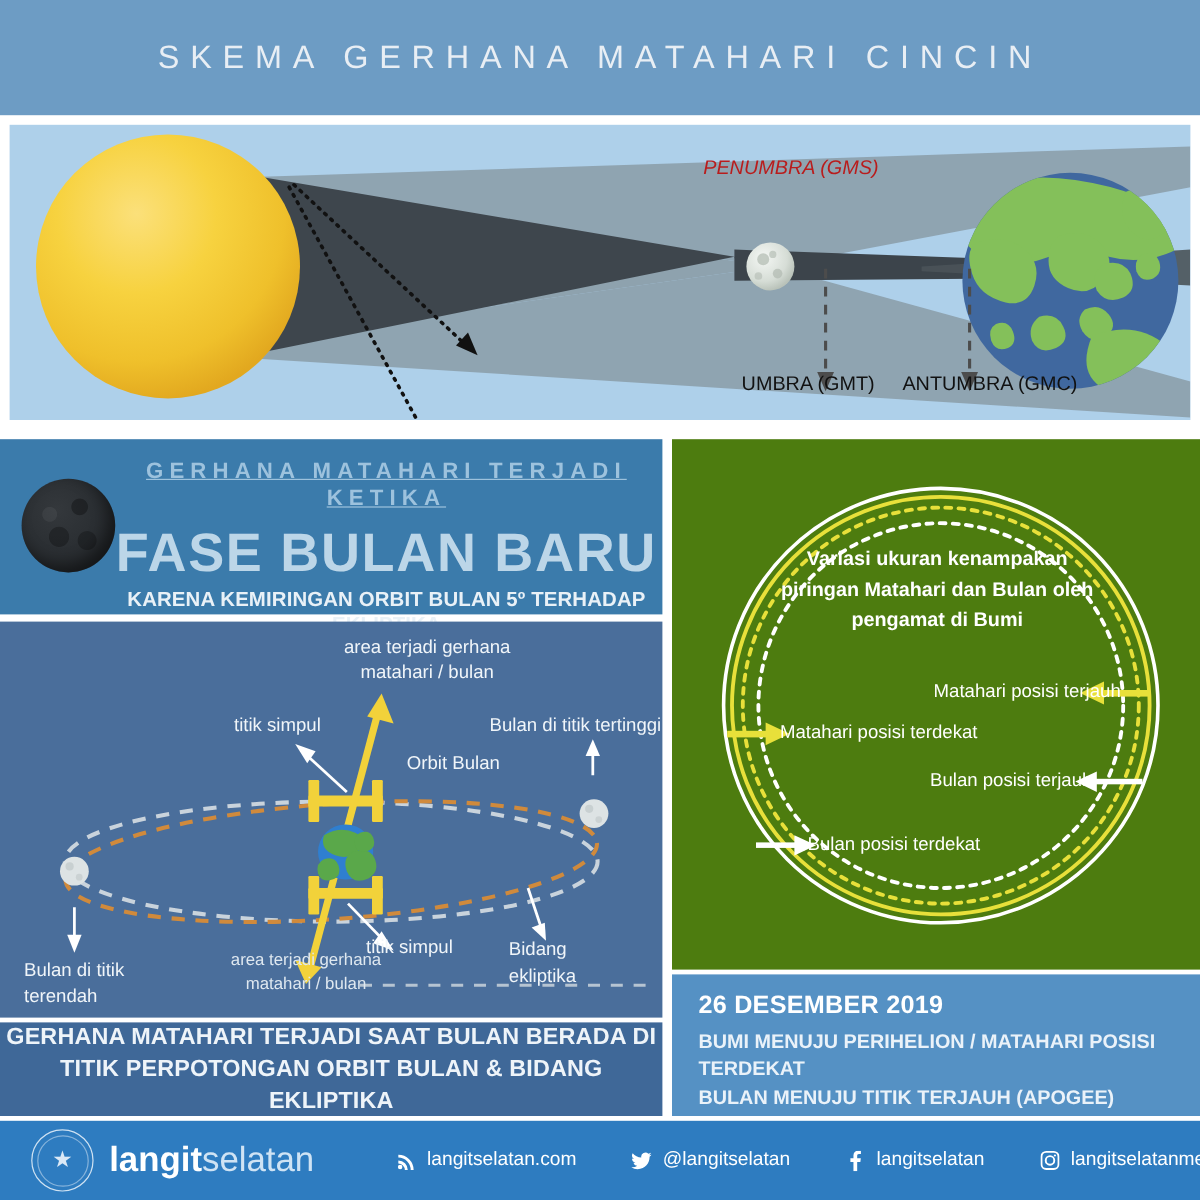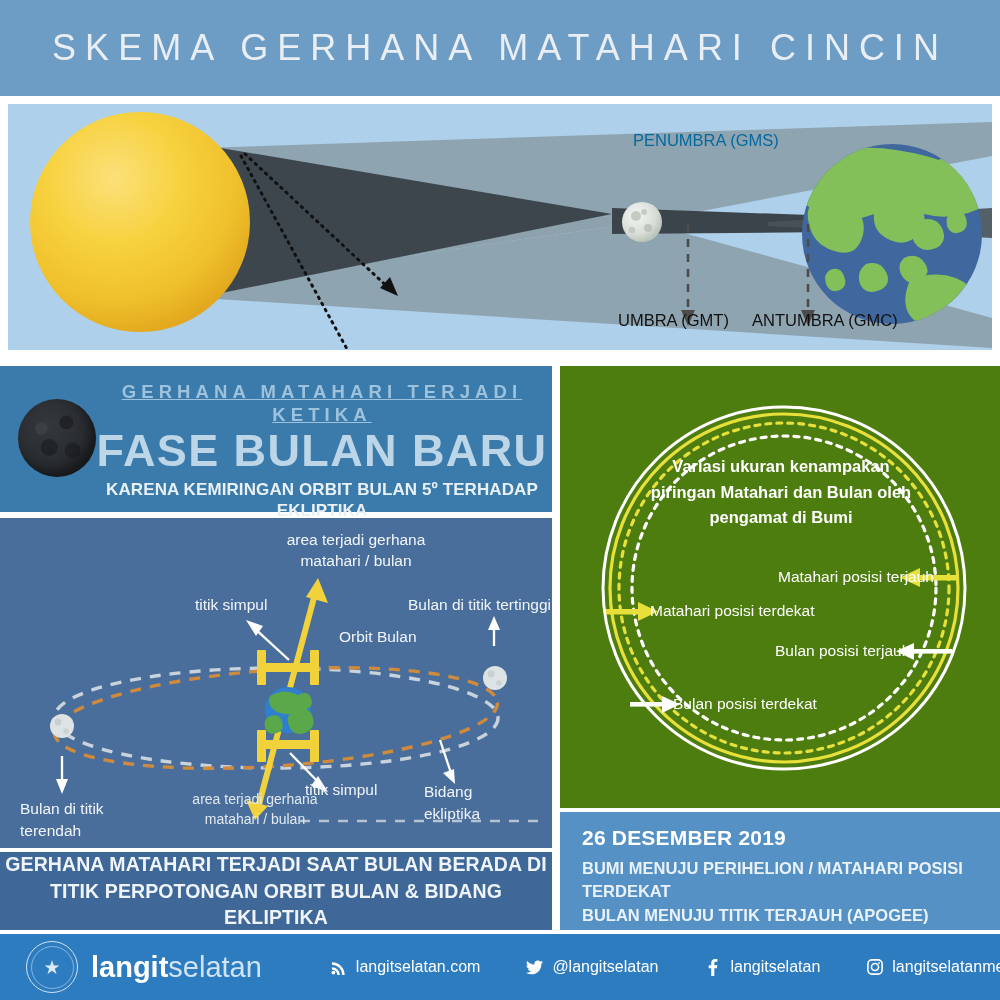--- a/index.html
+++ b/index.html
@@ -4,21 +4,21 @@
 <style>
   html,body{margin:0;padding:0;background:#ffffff;}
   body{width:1000px;height:1000px;overflow:hidden;
        font-family:"Liberation Sans","DejaVu Sans",sans-serif;}
 
   .page{position:relative;width:1000px;height:1000px;background:#ffffff;}
 
   
   .header{position:absolute;left:0;top:0;width:1000px;height:96px;
           background:#6d9cc4;display:flex;align-items:center;justify-content:center;}
-  .header-title{color:#e8eef4;font-size:36px;letter-spacing:9px;font-weight:400;
+  .header-title{color:#e8eef4;font-size:27px;letter-spacing:9px;font-weight:400;
                 white-space:nowrap;font-family:"Liberation Sans",sans-serif;}
 
   
   .diagram{position:absolute;left:8px;top:104px;width:984px;height:246px;
            background:#aed0ea;overflow:hidden;}
   .diagram svg{display:block;}
 
   
   .phase-panel{position:absolute;left:0px;top:366px;width:552px;height:146px;
                background:#3b7bab;}
@@ -27,21 +27,21 @@
               box-shadow:inset -6px -6px 12px rgba(0,0,0,.45);}
   .phase-moon::after{content:"";position:absolute;inset:0;border-radius:50%;
               background:
                 radial-gradient(circle at 62% 30%, rgba(0,0,0,.30) 0 9%, transparent 10%),
                 radial-gradient(circle at 40% 62%, rgba(0,0,0,.26) 0 12%, transparent 13%),
                 radial-gradient(circle at 70% 66%, rgba(0,0,0,.24) 0 10%, transparent 11%),
                 radial-gradient(circle at 30% 38%, rgba(255,255,255,.05) 0 8%, transparent 9%);}
   .phase-text{position:absolute;left:96px;top:14px;width:452px;text-align:center;}
   .pt1{color:#9dc2dd;font-size:18.5px;letter-spacing:5.1px;font-weight:700;line-height:1.25;text-decoration:underline;}
   .pt2{color:#bcd6e8;font-size:45px;letter-spacing:1.4px;font-weight:700;line-height:1.05;
-       margin-top:1px;}
+       margin-top:11px;}
   .pt3{color:#9dc2dd;font-size:16.5px;letter-spacing:3.3px;font-weight:700;line-height:1.3;
        margin-top:2px;}
   .pt4{color:#e9f1f7;font-size:17px;letter-spacing:.1px;font-weight:700;line-height:1.25;
        margin-top:4px;}
 
   
   .orbit-panel{position:absolute;left:0px;top:518px;width:552px;height:330px;
                background:#4a6e9b;overflow:hidden;}
   .orbit-panel svg{display:block;}
 
@@ -167,21 +167,21 @@
         <path d="M680 120 L680 210"></path>
       </g>
       <polygon points="680,222 673,206 687,206" fill="#4c4c4c"></polygon>
 
       <g stroke="#4c4c4c" stroke-width="2.6" stroke-dasharray="8 7" fill="none">
         <path d="M800 120 L800 210"></path>
       </g>
       <polygon points="800,222 793,206 807,206" fill="#4c4c4c"></polygon>
     </svg>
 
-    <div style="position:absolute;left:625px;top:27px;color:#0369a1;font-size:16.5px;">PENUMBRA (GMS)</div>
+    <div style="position:absolute;left:578px;top:27px;color:#b91c1c;font-size:16.5px;font-style:italic;">PENUMBRA (GMS)</div>
     <div style="position:absolute;left:610px;top:207px;color:#111;font-size:16.5px;">UMBRA (GMT)</div>
     <div style="position:absolute;left:744px;top:207px;color:#111;font-size:16.5px;">ANTUMBRA (GMC)</div>
   </div>
 
   <div class="phase-panel">
     <div class="phase-moon"></div>
     <div class="phase-text">
       <div class="pt1">GERHANA MATAHARI TERJADI KETIKA</div>
       <div class="pt2">FASE BULAN BARU</div>
       <div class="pt4">KARENA KEMIRINGAN ORBIT BULAN 5º TERHADAP EKLIPTIKA</div>

